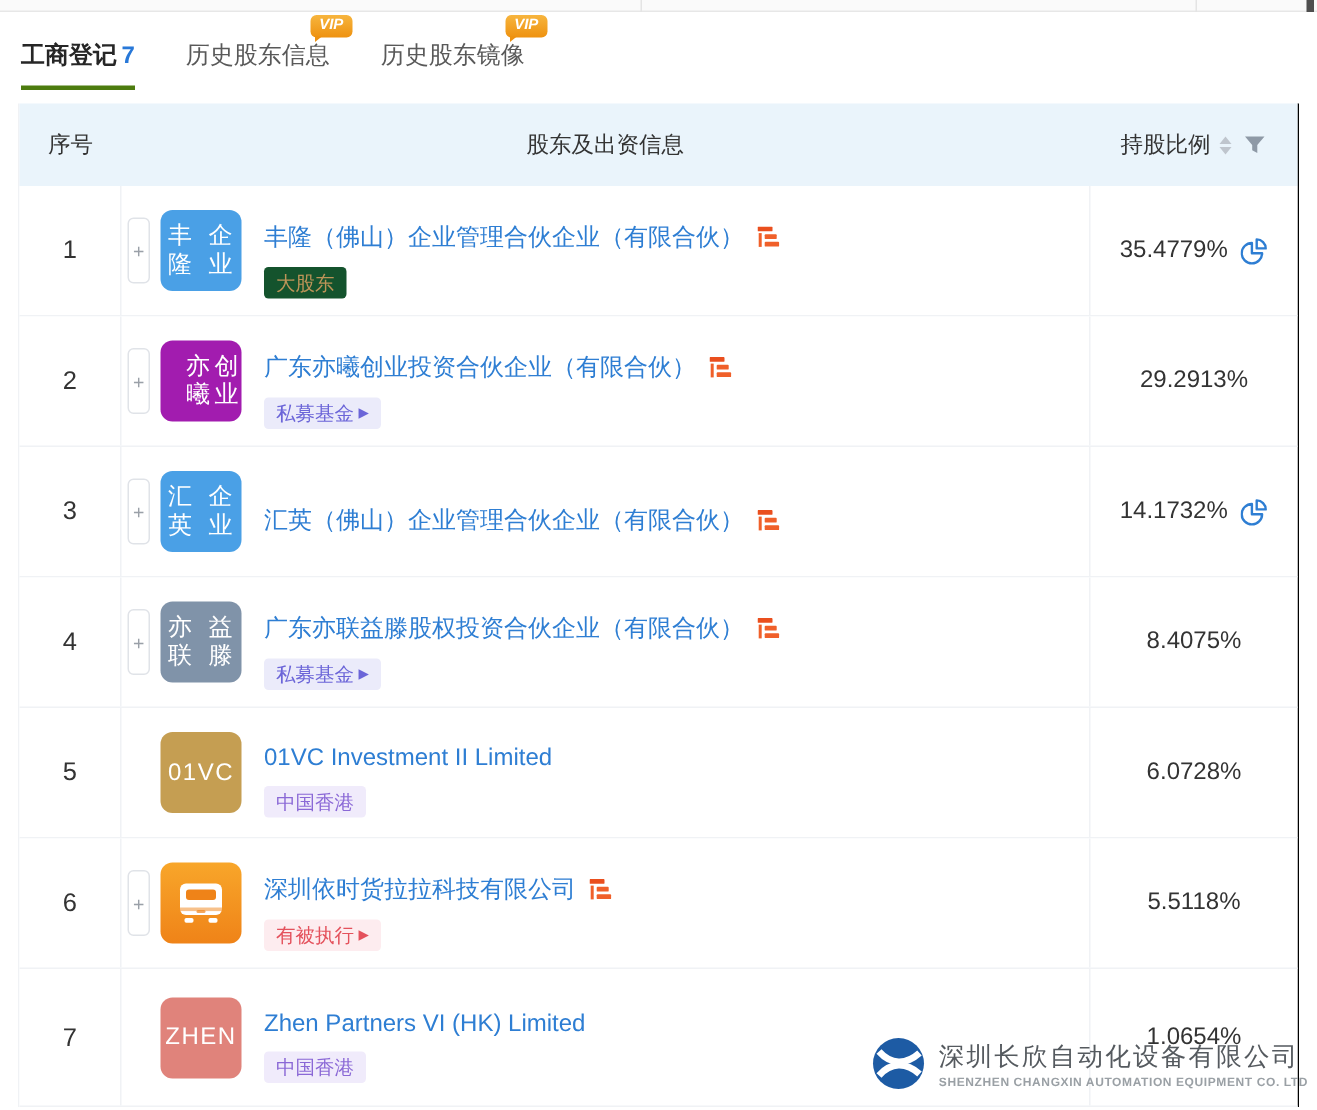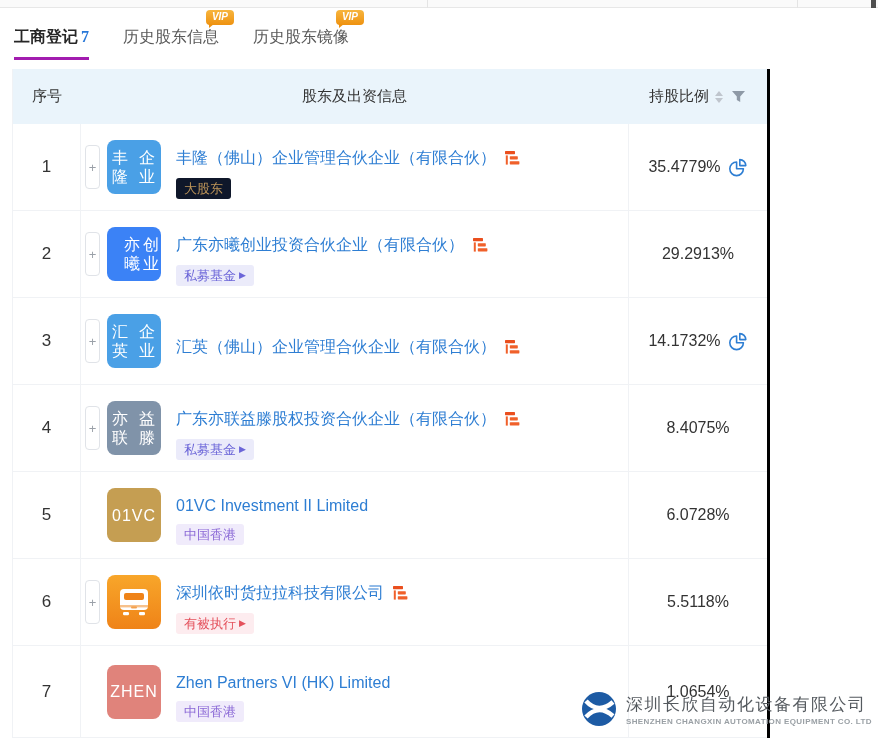--- a/index.html
+++ b/index.html
@@ -8,30 +8,30 @@
   .screen { position:relative; width:878px; height:740px; background:#fff; overflow:hidden; }
 
   
   .top-strip { position:relative; height:8px; background:#fafafa; border-bottom:1px solid #e7e7e7; }
   .ts-div { position:absolute; top:0; width:1px; height:8px; background:#e4e4e4; }
   .ts-nub { position:absolute; top:0; right:2px; width:5px; height:8px; background:#4f4f4f; }
 
   
   .tab-bar { height:53px; padding:19px 0 0 14px; display:flex; gap:34px; align-items:flex-start; }
   .tab { position:relative; font-size:16px; color:#595959; padding-bottom:9px; cursor:pointer; white-space:nowrap; }
-  .tab.active { color:#262626; font-weight:bold; border-bottom:3px solid #a21caf;font-family:Liberation Serif, serif; }
+  .tab.active { color:#262626; font-weight:bold; border-bottom:3px solid #4d7c0f; }
   .tab-count { color:#2878d8; font-weight:bold; margin-left:3px; }
   .vip-badge { position:absolute; top:-17px; right:-15px; background:linear-gradient(180deg,#f7b53e,#ee9210);
     color:#fff; font-size:10px; font-weight:bold; font-style:italic; padding:1px 6px 2px;
     border-radius:4px; line-height:12px; }
   .vip-badge:after { content:""; position:absolute; left:3px; bottom:-3px;
     border-top:4px solid #ee9210; border-right:5px solid transparent; }
 
   
-  .qtable { margin:8px 12px 0; width:758px; border-left:1px solid #f0f2f5; border-right:3px solid #000000; }
+  .qtable { margin:8px 12px 0; width:854px; border-left:1px solid #f0f2f5; border-right:1px solid #000000; }
   .thead { display:flex; height:55px; background:#eaf4fb; align-items:center; font-size:15px; color:#333; }
   .th-index { width:68px; text-align:center; }
   .th-main { flex:1; text-align:center; }
   .th-ratio { width:139px; display:flex; align-items:center; justify-content:center; gap:6px; }
   .sorter { display:inline-flex; flex-direction:column; gap:2px; cursor:pointer; }
   .caret-up { width:0; height:0; border-left:4px solid transparent; border-right:4px solid transparent; border-bottom:5px solid #bfc5cd; }
   .caret-down { width:0; height:0; border-left:4px solid transparent; border-right:4px solid transparent; border-top:5px solid #bfc5cd; }
   .funnel { display:inline-flex; margin-left:2px; cursor:pointer; }
 
   .row { display:flex; min-height:87px; border-bottom:1px solid #f0f2f5; background:#fff; }
@@ -46,21 +46,21 @@
     align-items:center; justify-content:center; margin-right:15px; cursor:pointer; }
   .logo-text { color:#fff; font-size:16px; line-height:19px; letter-spacing:1px; text-align:center; font-weight:500; }
   .truck-wrap { display:none; line-height:0; }
   .info { display:flex; flex-direction:column; justify-content:flex-end;margin-top:12px; }
   .name-line { display:flex; align-items:center; }
   .co-name { color:#2e7ed3; font-size:16px; text-decoration:none; cursor:pointer; }
   .struct-icon { margin-left:9px; display:inline-flex; cursor:pointer; line-height:0; }
   .tag-line { margin-top:9px; }
   .tag { display:inline-flex; align-items:center; gap:3px; font-size:13px; padding:3px 8px; border-radius:3px; line-height:15px; }
   .tag-arrow { font-size:9px; }
-  .tag-major { background:#0f172a; color:#bd9458; }
+  .tag-major { background:#14532d; color:#bd9458; }
   .tag-fund  { background:#ebebfa; color:#6b65d8; }
   .tag-hk    { background:#f0ebfb; color:#8a68d6; }
   .tag-exec  { background:#fdecef; color:#e4515c; }
   .cell-ratio { width:139px; display:flex; align-items:center; justify-content:center; gap:8px;
     border-left:1px solid #f0f2f5; font-size:16px; color:#333; }
   .pie-icon { display:inline-flex; cursor:pointer; line-height:0; }
 
   
   .watermark { position:absolute; right:6px; bottom:11px; display:flex; align-items:center; gap:7px; background:transparent; }
   .wm-text { display:flex; flex-direction:column; }
@@ -155,21 +155,21 @@
   </div>
 
   <div class="row">
     <div class="cell-index">
             <span>2</span>
           </div>
     <div class="cell-main">
       <div class="expander">
               <span>+</span>
             </div>
-      <div class="logo" style="background: #3b82f6; padding-left: 16px;">
+      <div class="logo" style="background: #a21caf; padding-left: 16px;">
         <span class="logo-text l1">亦曦</span>
         <span class="logo-text l2">创业</span>
 
       </div>
       <div class="info">
         <div class="name-line">
           <a class="co-name">广东亦曦创业投资合伙企业（有限合伙）</a>
           <span class="struct-icon">
             <svg width="15" height="14" viewBox="0 0 15 14">
               <rect x="0" y="0" width="10" height="3.2" rx="0.6" fill="#ea4f1e"></rect>

